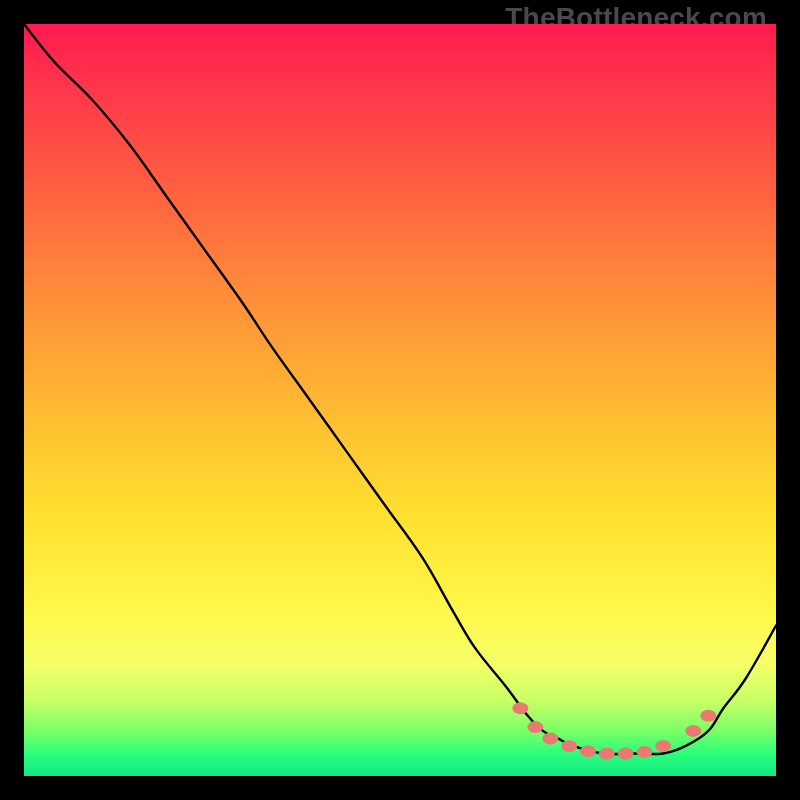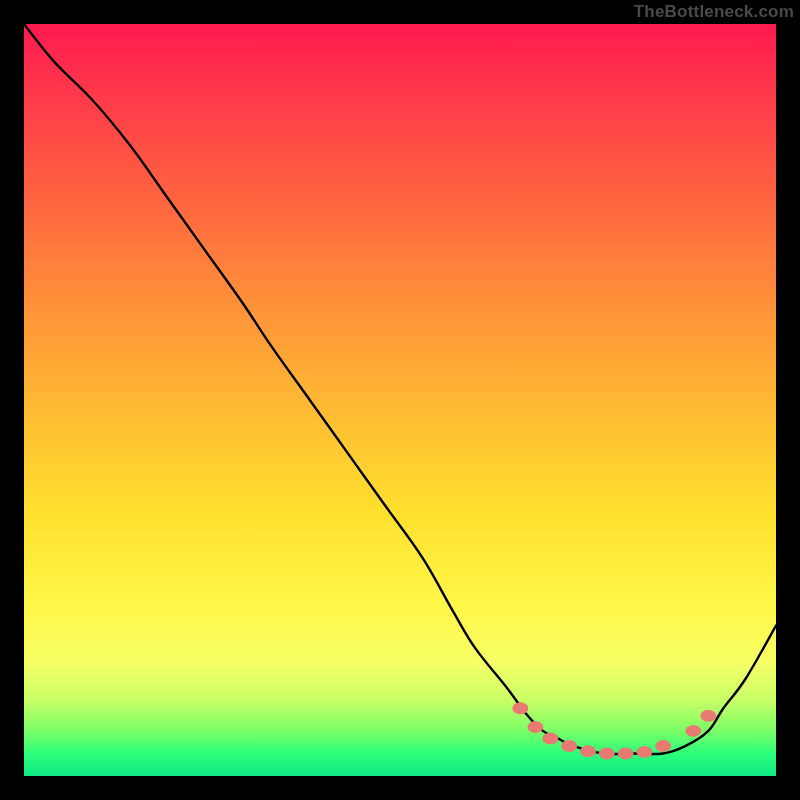--- a/index.html
+++ b/index.html
@@ -13,23 +13,23 @@
   }
   .frame {
     position: relative;
     width: 800px;
     height: 800px;
     background: #000;
   }
   .watermark {
     position: absolute;
     top: 2px;
-    right: 6px;
+    right: 33px;
     color: #4a4a4a;
-    font-size: 17px;
+    font-size: 28px;
     font-weight: 600;
     letter-spacing: 0.2px;
     user-select: none;
   }
   .plot-area {
     position: absolute;
     left: 24px;
     top: 24px;
     width: 752px;
     height: 752px;

